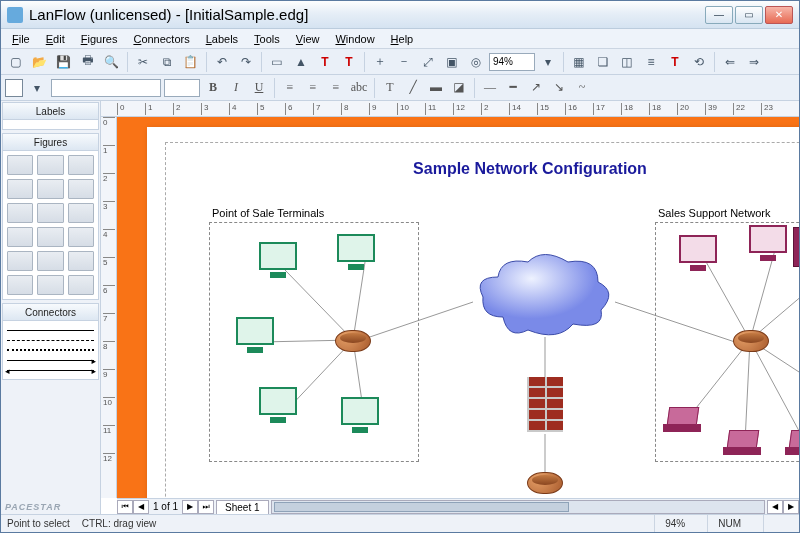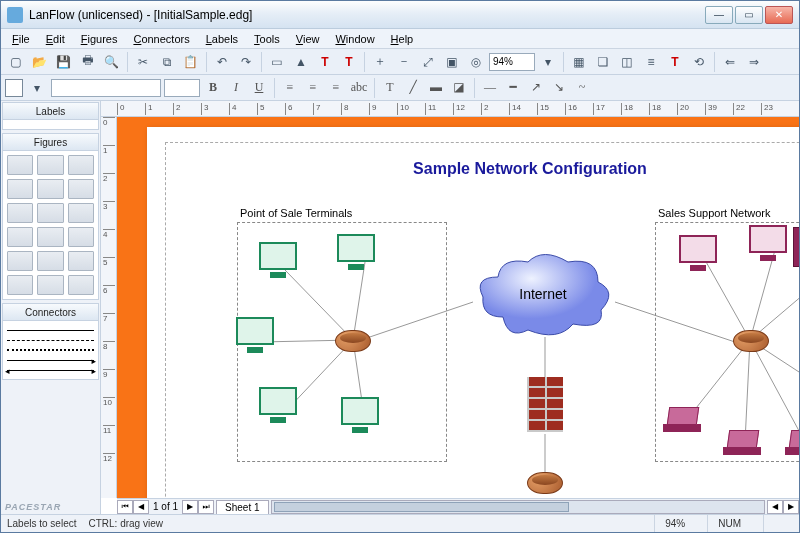--- a/index.html
+++ b/index.html
@@ -2,21 +2,21 @@
 <html><head>
 <meta charset="utf-8">
 <style>
 * { box-sizing: border-box; margin: 0; padding: 0; font-family: "Segoe UI", Tahoma, sans-serif; }
 html, body { width: 800px; height: 533px; overflow: hidden; background: #dce5f0; }
 
 
 .window { position: relative; width: 800px; height: 533px; border: 1px solid #5a7aa0; background: #f0f0f0; }
 .titlebar { height: 28px; background: linear-gradient(#fdfefe,#e6eef7 45%,#d5e3f1); display:flex; align-items:center; padding:0 6px; border-bottom:1px solid #bcd; }
 .titlebar .app-icon { width:16px; height:16px; background:#6ad; border-radius:2px; margin-right:6px; }
-.titlebar .title { font-size:12px; color:#000; flex:1; }
+.titlebar .title { font-size:15px; color:#000; flex:1; }
 .winbtns { display:flex; gap:2px; }
 .winbtn { width:28px; height:18px; border:1px solid #8ab; border-radius:2px; background:linear-gradient(#fefefe,#d9e6f2); font-size:10px; display:flex;align-items:center;justify-content:center; color:#345;}
 .winbtn.close { background:linear-gradient(#f7b6a9,#e76a53); color:#fff; border-color:#b55;}
 
 .menubar { height:20px; background:#eef3fa; display:flex; align-items:center; padding:0 4px; gap:2px; border-bottom:1px solid #cbd5e2;}
 .menuitem { font-size:11px; padding:2px 7px; color:#000; cursor:default;}
 .menuitem:first-letter { text-decoration: underline; }
 
 .toolbar { height:26px; background:#eaf0f8; border-bottom:1px solid #c6d2e1; display:flex; align-items:center; padding:0 4px; gap:2px;}
 .tbtn { width:22px; height:22px; border:1px solid transparent; display:flex;align-items:center;justify-content:center; font-size:12px; color:#456; border-radius:2px;}
@@ -301,21 +301,21 @@
 
             <line x1="585" y1="198" x2="540" y2="118"></line>
             <line x1="585" y1="198" x2="610" y2="108"></line>
             <line x1="585" y1="198" x2="665" y2="130"></line>
             <line x1="585" y1="198" x2="520" y2="280"></line>
             <line x1="585" y1="198" x2="580" y2="300"></line>
             <line x1="585" y1="198" x2="640" y2="300"></line>
             <line x1="585" y1="198" x2="680" y2="260"></line>
           </svg>
 
-          <div class="group-box" style="top:80px;left:72px;width:210px;height:240px">
+          <div class="group-box" style="top:80px;left:44px;width:210px;height:240px">
             <div class="glabel">Point of Sale Terminals</div>
           </div>
           <div class="monitor green" style="top:100px;left:90px">
               <div class="screen"></div>
               <div class="base"></div>
             </div>
           <div class="monitor green" style="top:92px;left:168px">
               <div class="screen"></div>
               <div class="base"></div>
             </div>
@@ -336,21 +336,20 @@
           <div class="cloud" style="top:110px;left:308px">
             <svg viewBox="0 0 140 90">
                 <path d="M30 65 Q8 65 10 45 Q0 25 25 25 Q28 5 55 10 Q70 -5 95 10 Q125 5 125 30 Q145 40 128 58 Q132 78 100 72 Q85 90 55 78 Q35 88 30 65 Z" fill="url(#g)" stroke="#3a4aa8"></path>
                 <defs>
                   <radialGradient id="g" cx="40%" cy="30%">
                     <stop offset="0%" stop-color="#eef2ff"></stop>
                     <stop offset="100%" stop-color="#7a8ae8"></stop>
                   </radialGradient>
                 </defs>
               </svg>
-            <div class="cloud-label">Internet</div>
           </div>
 
           <div class="firewall" style="top:235px;left:362px"></div>
           <div class="router" style="top:330px;left:362px"></div>
 
           <div class="group-box" style="top:80px;left:490px;width:240px;height:240px">
             <div class="glabel">Sales Support Network</div>
           </div>
           <div class="router" style="top:188px;left:568px"></div>
           <div class="monitor maroon" style="top:93px;left:510px">
@@ -389,21 +388,21 @@
         <div class="hscroll">
             <div class="thumb"></div>
           </div>
         <div class="navbtn">◀</div>
         <div class="navbtn">▶</div>
       </div>
     </div>
   </div>
 
   <div class="statusbar">
-    <span>Labels to select</span>
+    <span>Point to select</span>
     <span>CTRL: drag view</span>
     <div class="spacer"></div>
     <div class="status-cell">94%</div>
     <div class="status-cell">NUM</div>
     <div class="status-cell" style="width:30px"></div>
   </div>
 
 </div>
 
 </body></html>

